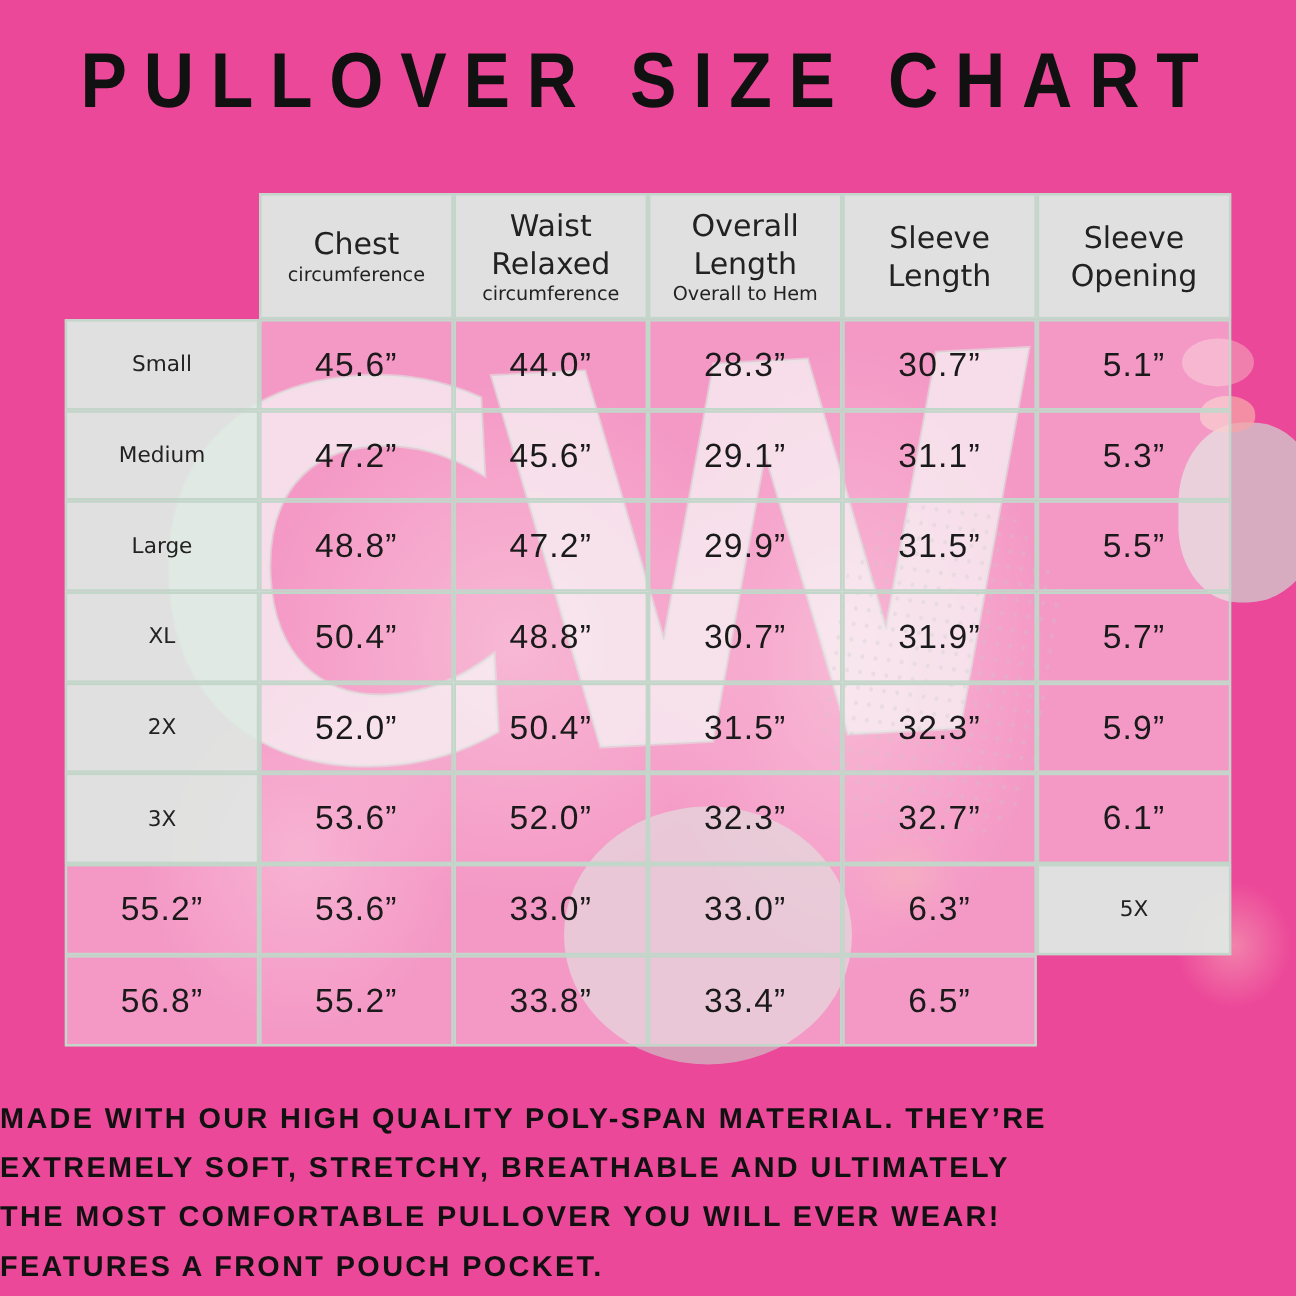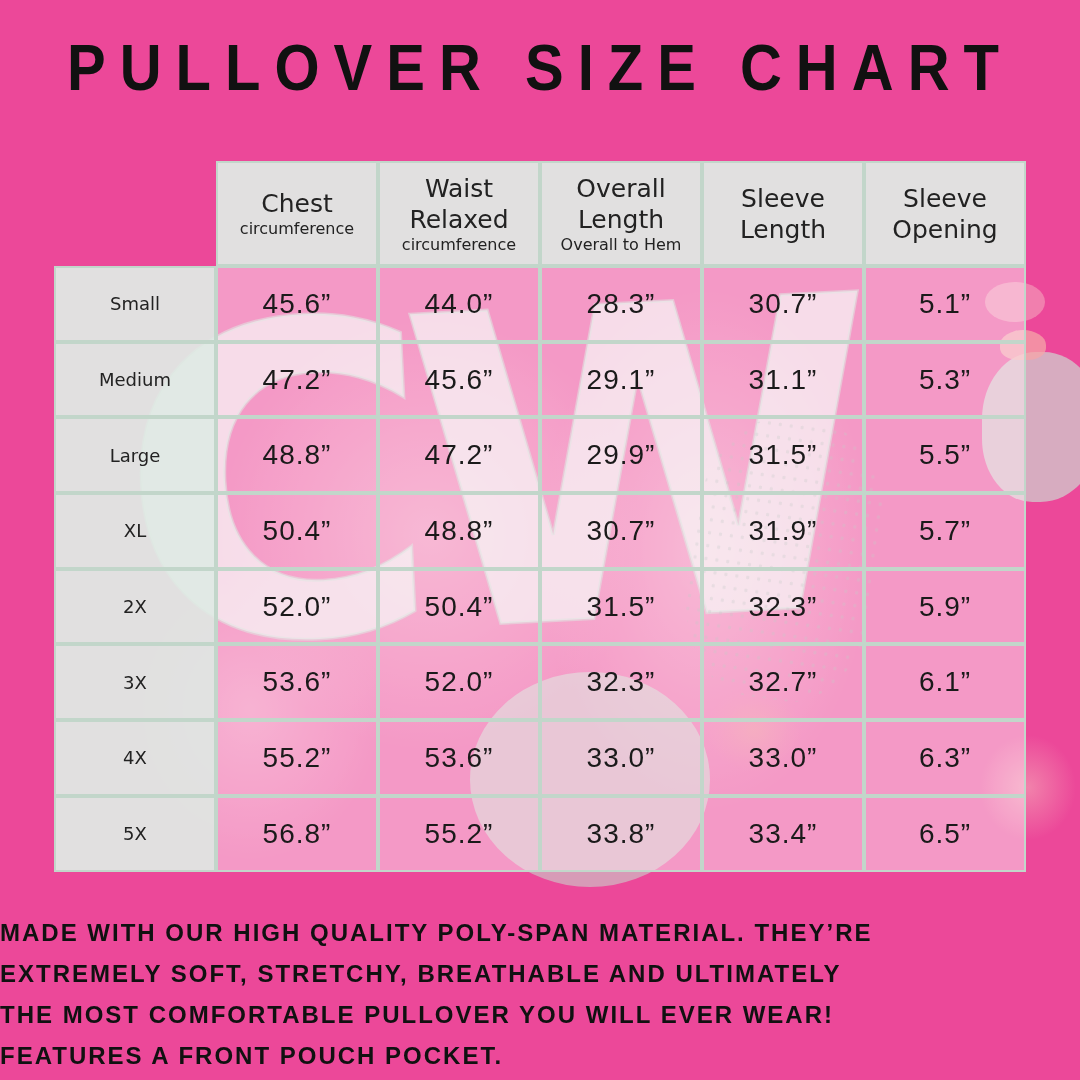--- a/index.html
+++ b/index.html
@@ -182,21 +182,20 @@
     <div class="cell val">32.3”</div>
     <div class="cell val">5.9”</div>
 
     <div class="cell rowlabel">3X</div>
     <div class="cell val">53.6”</div>
     <div class="cell val">52.0”</div>
     <div class="cell val">32.3”</div>
     <div class="cell val">32.7”</div>
     <div class="cell val">6.1”</div>
 
-    <div class="cell rowlabel">4X</div>
     <div class="cell val">55.2”</div>
     <div class="cell val">53.6”</div>
     <div class="cell val">33.0”</div>
     <div class="cell val">33.0”</div>
     <div class="cell val">6.3”</div>
 
     <div class="cell rowlabel">5X</div>
     <div class="cell val">56.8”</div>
     <div class="cell val">55.2”</div>
     <div class="cell val">33.8”</div>

